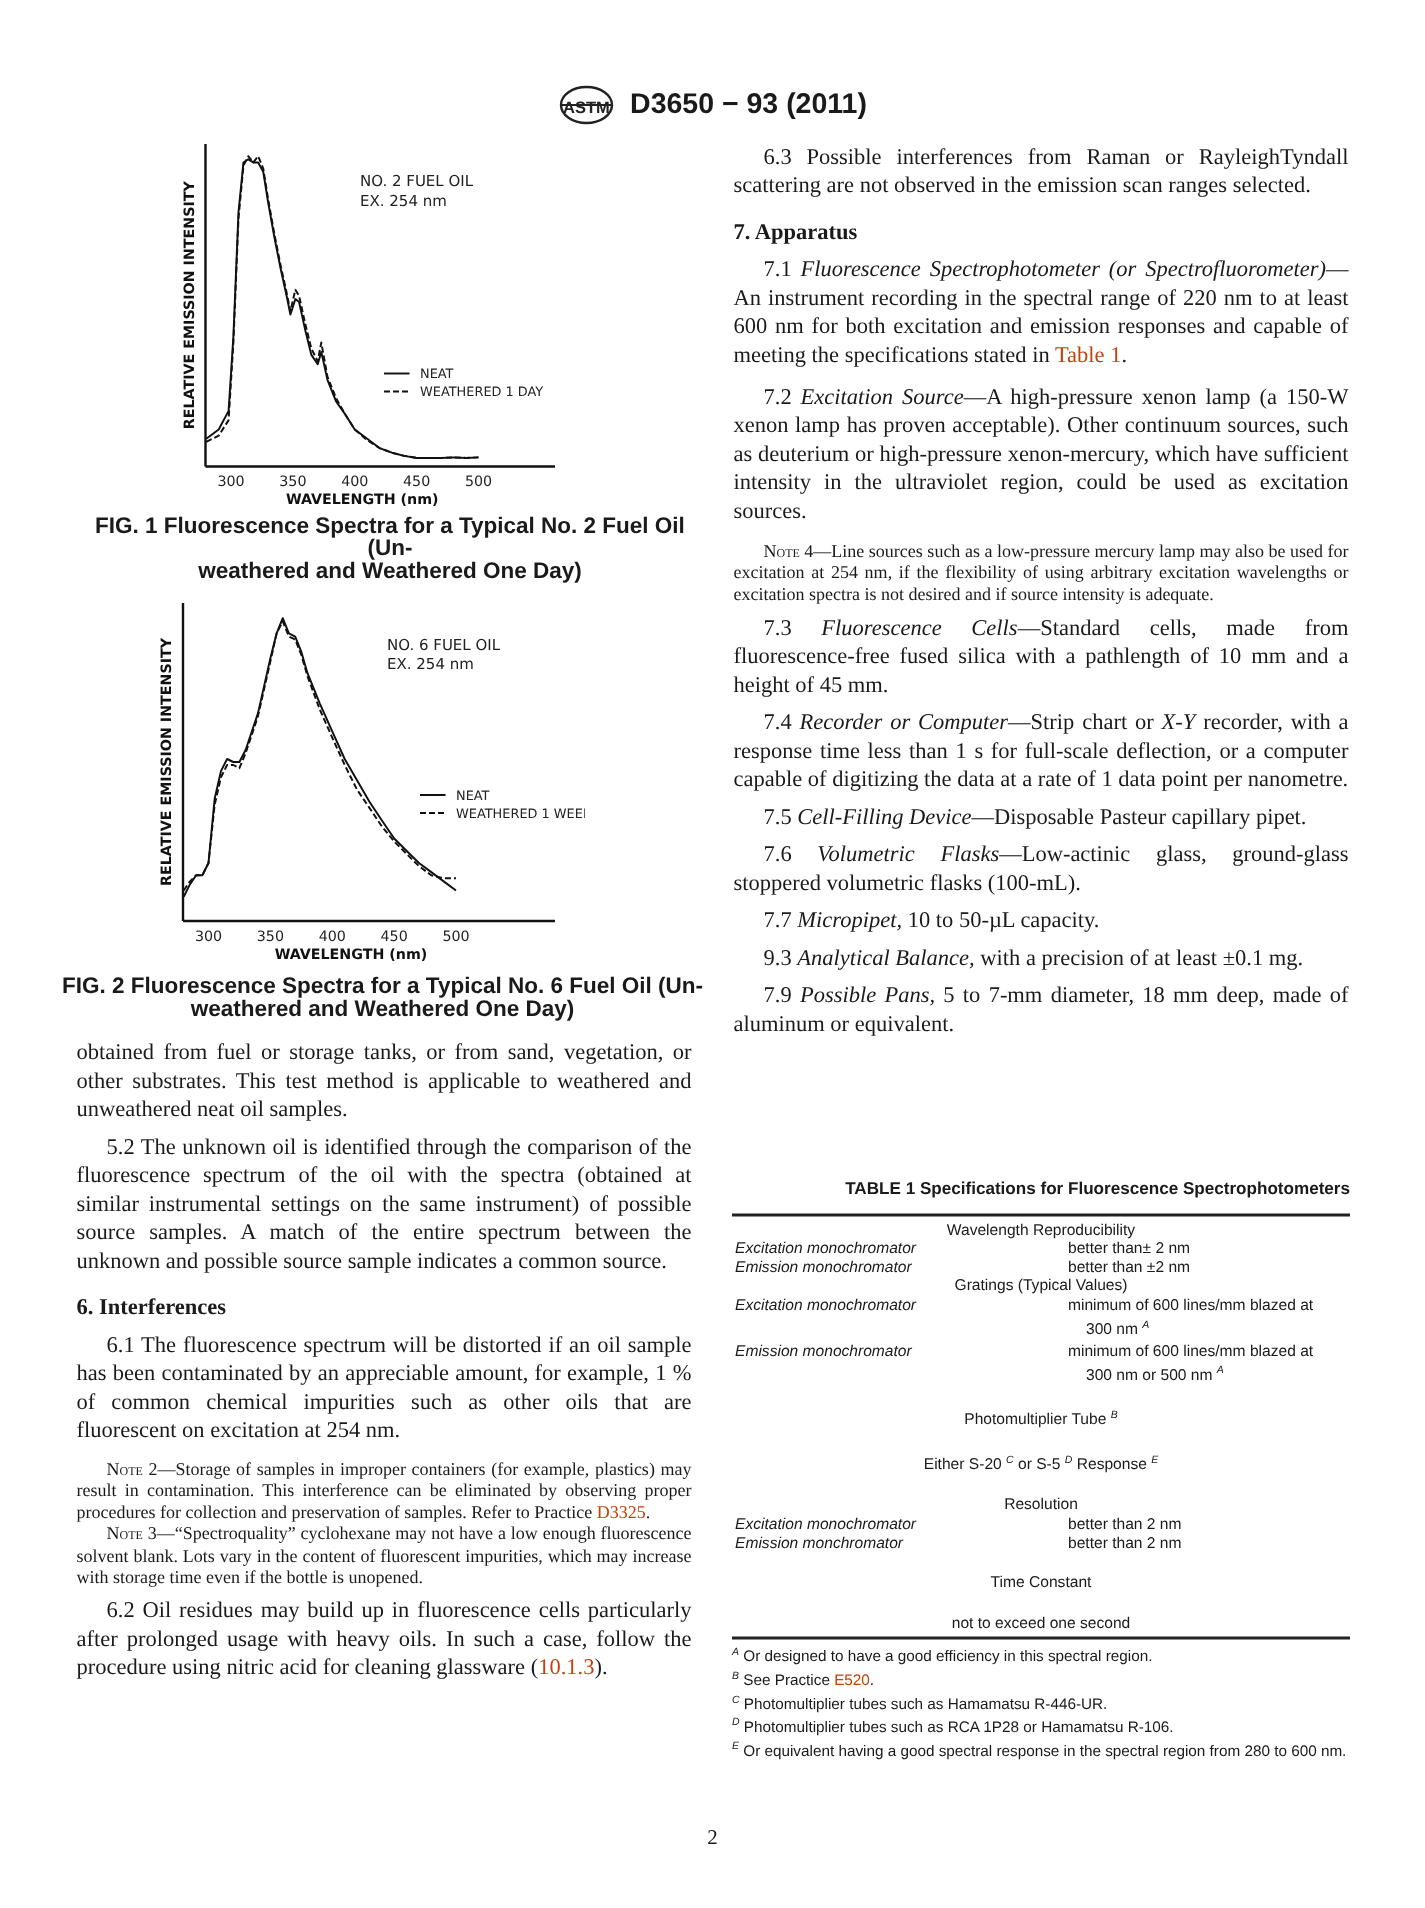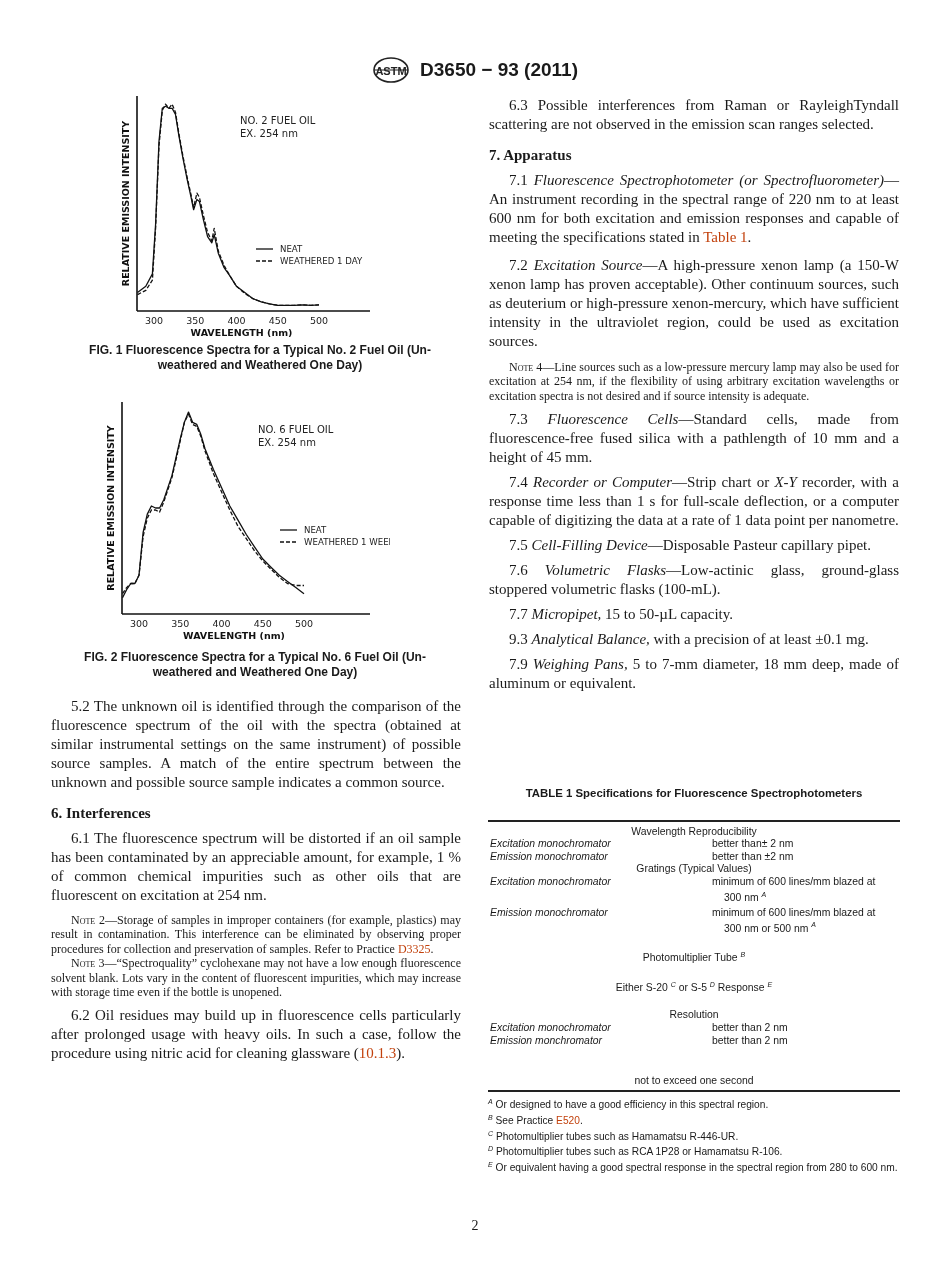--- a/index.html
+++ b/index.html
@@ -4,33 +4,33 @@
 <style>
   html, body { margin: 0; padding: 0; background: #ffffff; }
   body { width: 950px; height: 1272px; position: relative; overflow: hidden; color: #1a1a1a; }
 
   #header { position: absolute; top: 56px; left: 0; width: 950px; text-align: center; }
   #header .logo { display: inline-block; vertical-align: middle; width: 38px; height: 28px; margin-right: 6px; }
   #header .doc-id { display: inline-block; vertical-align: middle; font-family: "Liberation Sans", sans-serif; font-weight: bold; font-size: 19px; }
 
   .fig { position: absolute; }
   .fig svg { display: block; }
-  .caption { position: absolute; font-family: "Liberation Sans", sans-serif; font-weight: bold; font-size: 12px; text-align: center; line-height: 15px; }
+  .caption { position: absolute; font-family: "Liberation Sans", sans-serif; font-weight: bold; font-size: 15px; text-align: center; line-height: 15px; }
 
   .col { position: absolute; font-family: Liberation Serif, serif; font-size: 15px; line-height: 19px; text-align: justify; }
   .para { margin: 0 0 6px 0; text-indent: 20px; }
   .para.noindent { text-indent: 0; }
   .heading { font-weight: bold; margin: 12px 0 6px 0; font-size: 15px; }
   .note { font-size: 12px; line-height: 14.4px; text-indent: 20px; margin: 0; }
   .note .sc { font-variant: small-caps; }
   .link { color: #c2410c; }
   em { font-style: italic; }
 
   #table1 { position: absolute; left: 488px; top: 787px; width: 412px; font-family: "Liberation Sans", sans-serif; font-size: 10.4px; line-height: 12.6px; }
-  #table1 .t-title { font-weight: bold; font-size: 11.4px; text-align: center; padding-bottom: 20px; border-bottom: 2px solid #222; }
+  #table1 .t-title { font-weight: bold; font-size: 11.4px; text-align: right; padding-bottom: 9px; border-bottom: 2px solid #222; }
   #table1 .row { display: flex; }
   #table1 .row .c1 { width: 222px; padding-left: 2px; font-style: italic; }
   #table1 .row .c2 { flex: 1; }
   #table1 .center { text-align: center; }
   #table1 .gap { height: 14px; }
   #table1 .bottom-rule { border-top: 2px solid #222; margin-top: 2px; }
   #table1 sup { font-size: 7px; font-style: italic; }
   #footnotes { position: absolute; left: 488px; top: 1096px; width: 416px; font-family: "Liberation Sans", sans-serif; font-size: 10.2px; line-height: 12.4px; }
   #footnotes sup { font-size: 7px; font-style: italic; }
   #page-number { position: absolute; top: 1218px; left: 0; width: 950px; text-align: center; font-family: "Liberation Serif", serif; font-size: 14px; }
@@ -95,41 +95,42 @@
       <line x1="180" y1="145" x2="197" y2="145" stroke="#111" stroke-width="1.3" stroke-dasharray="4,2"></line>
       <text x="204" y="148" font-family="DejaVu Sans, sans-serif" font-size="8.6" fill="#222">WEATHERED 1 WEEK</text>
     </svg>
 </div>
 <div class="caption" style="left:40px; top:650px; width:430px;">
   <div>FIG. 2  Fluorescence Spectra for a Typical No. 6 Fuel Oil (Un-</div>
   <div>weathered and Weathered One Day)</div>
 </div>
 
 <div class="col" style="left:51px; top:693px; width:410px;">
+  <p class="para noindent">obtained from fuel or storage tanks, or from sand, vegetation, or other substrates. This test method is applicable to weathered and unweathered neat oil samples.</p>
   <p class="para" style="margin-top:4px;">5.2  The unknown oil is identified through the comparison of the fluorescence spectrum of the oil with the spectra (obtained at similar instrumental settings on the same instrument) of possible source samples. A match of the entire spectrum between the unknown and possible source sample indicates a common source.</p>
   <div class="heading">6.  Interferences</div>
   <p class="para">6.1  The fluorescence spectrum will be distorted if an oil sample has been contaminated by an appreciable amount, for example, 1 % of common chemical impurities such as other oils that are fluorescent on excitation at 254 nm.</p>
   <p class="note" style="margin-top:8px;"><span class="sc">Note</span><span> 2—Storage of samples in improper containers (for example, plastics) may result in contamination. This interference can be eliminated by observing proper procedures for collection and preservation of samples. Refer to Practice </span><span class="link">D3325</span><span>.</span></p>
   <p class="note"><span class="sc">Note</span><span> 3—“Spectroquality” cyclohexane may not have a low enough fluorescence solvent blank. Lots vary in the content of fluorescent impurities, which may increase with storage time even if the bottle is unopened.</span></p>
   <p class="para" style="margin-top:7px;"><span>6.2  Oil residues may build up in fluorescence cells particularly after prolonged usage with heavy oils. In such a case, follow the procedure using nitric acid for cleaning glassware (</span><span class="link">10.1.3</span><span>).</span></p>
 </div>
 
 <div class="col" style="left:489px; top:96px; width:410px;">
   <p class="para">6.3  Possible interferences from Raman or RayleighTyndall scattering are not observed in the emission scan ranges selected.</p>
   <div class="heading">7.  Apparatus</div>
   <p class="para"><span>7.1 </span><em>Fluorescence Spectrophotometer (or Spectrofluorometer)</em><span>—An instrument recording in the spectral range of 220 nm to at least 600 nm for both excitation and emission responses and capable of meeting the specifications stated in </span><span class="link">Table 1</span><span>.</span></p>
   <p class="para" style="margin-top:9px;"><span>7.2 </span><em>Excitation Source</em><span>—A high-pressure xenon lamp (a 150-W xenon lamp has proven acceptable). Other continuum sources, such as deuterium or high-pressure xenon-mercury, which have sufficient intensity in the ultraviolet region, could be used as excitation sources.</span></p>
   <p class="note" style="margin-top:9px; margin-bottom:7px;"><span class="sc">Note</span><span> 4—Line sources such as a low-pressure mercury lamp may also be used for excitation at 254 nm, if the flexibility of using arbitrary excitation wavelengths or excitation spectra is not desired and if source intensity is adequate.</span></p>
   <p class="para"><span>7.3 </span><em>Fluorescence Cells</em><span>—Standard cells, made from fluorescence-free fused silica with a pathlength of 10 mm and a height of 45 mm.</span></p>
   <p class="para"><span>7.4 </span><em>Recorder or Computer</em><span>—Strip chart or </span><em>X-Y</em><span> recorder, with a response time less than 1 s for full-scale deflection, or a computer capable of digitizing the data at a rate of 1 data point per nanometre.</span></p>
   <p class="para"><span>7.5  </span><em>Cell-Filling Device</em><span>—Disposable Pasteur capillary pipet.</span></p>
   <p class="para"><span>7.6 </span><em>Volumetric Flasks</em><span>—Low-actinic glass, ground-glass stoppered volumetric flasks (100-mL).</span></p>
-  <p class="para"><span>7.7  </span><em>Micropipet,</em><span> 15 to 50-µL capacity.</span></p>
+  <p class="para"><span>7.7  </span><em>Micropipet,</em><span> 10 to 50-µL capacity.</span></p>
   <p class="para"><span>9.3  </span><em>Analytical Balance,</em><span> with a precision of at least ±0.1 mg.</span></p>
-  <p class="para"><span>7.9  </span><em>Weighing Pans,</em><span> 5 to 7-mm diameter, 18 mm deep, made of aluminum or equivalent.</span></p>
+  <p class="para"><span>7.9  </span><em>Possible Pans,</em><span> 5 to 7-mm diameter, 18 mm deep, made of aluminum or equivalent.</span></p>
 </div>
 
 <div id="table1">
   <div class="t-title">TABLE 1 Specifications for Fluorescence Spectrophotometers</div>
   <div class="center" style="margin-top:4px;">Wavelength Reproducibility</div>
   <div class="row">
       <span class="c1">Excitation monochromator</span>
       <span class="c2">better than± 2 nm</span>
     </div>
   <div class="row">
@@ -153,20 +154,21 @@
   <div class="center">Resolution</div>
   <div class="row">
       <span class="c1">Excitation monochromator</span>
       <span class="c2">better than 2 nm</span>
     </div>
   <div class="row">
       <span class="c1">Emission monchromator</span>
       <span class="c2">better than 2 nm</span>
     </div>
   <div class="gap"></div>
+  <div class="center">Time Constant</div>
   <div class="gap"></div>
   <div class="center">not to exceed one second</div>
   <div class="bottom-rule"></div>
 </div>
 
 <div id="footnotes">
   <div><sup>A</sup><span> Or designed to have a good efficiency in this spectral region.</span></div>
   <div><sup>B</sup><span> See Practice </span><span class="link">E520</span><span>.</span></div>
   <div><sup>C</sup><span> Photomultiplier tubes such as Hamamatsu R-446-UR.</span></div>
   <div><sup>D</sup><span> Photomultiplier tubes such as RCA 1P28 or Hamamatsu R-106.</span></div>

